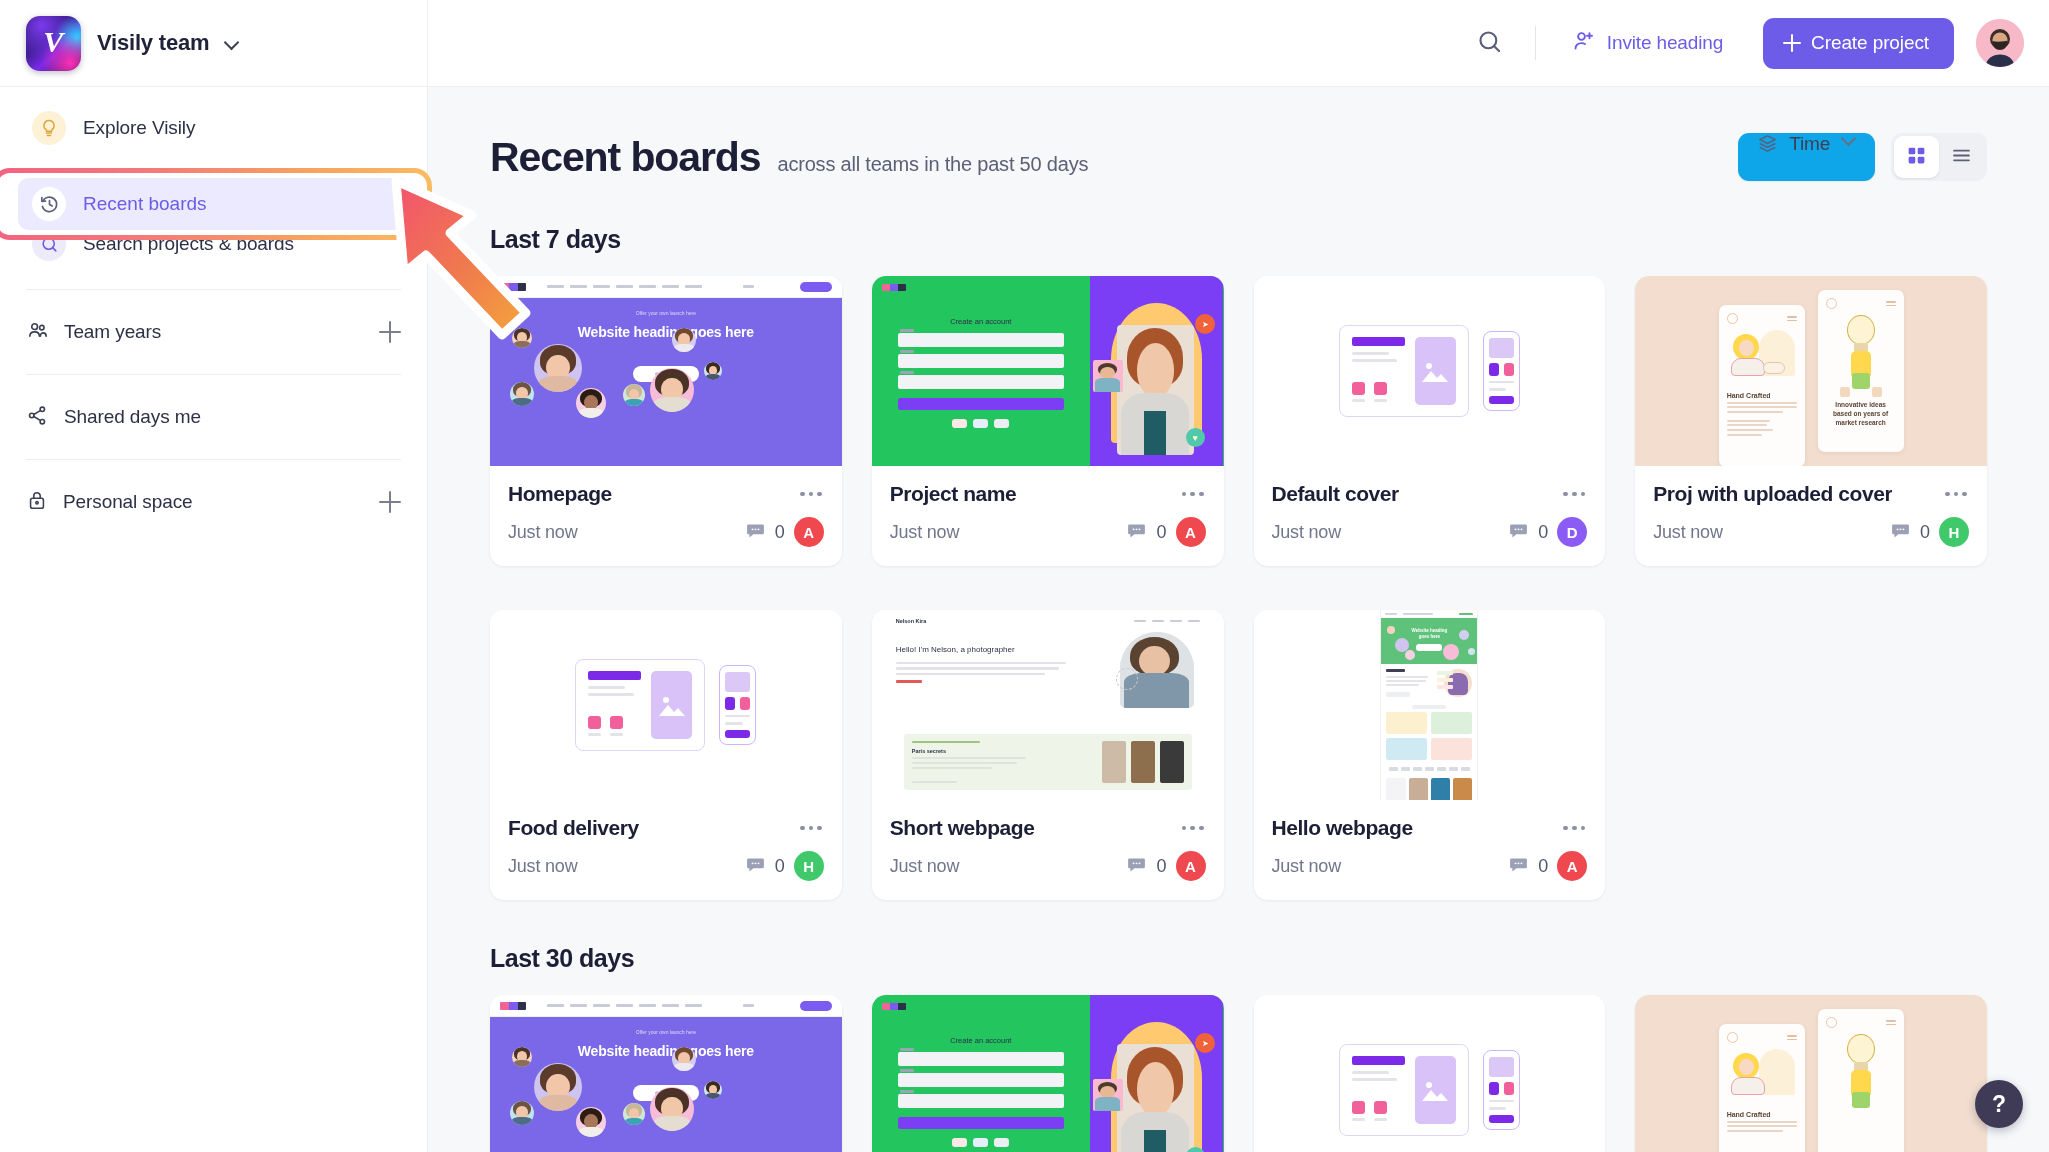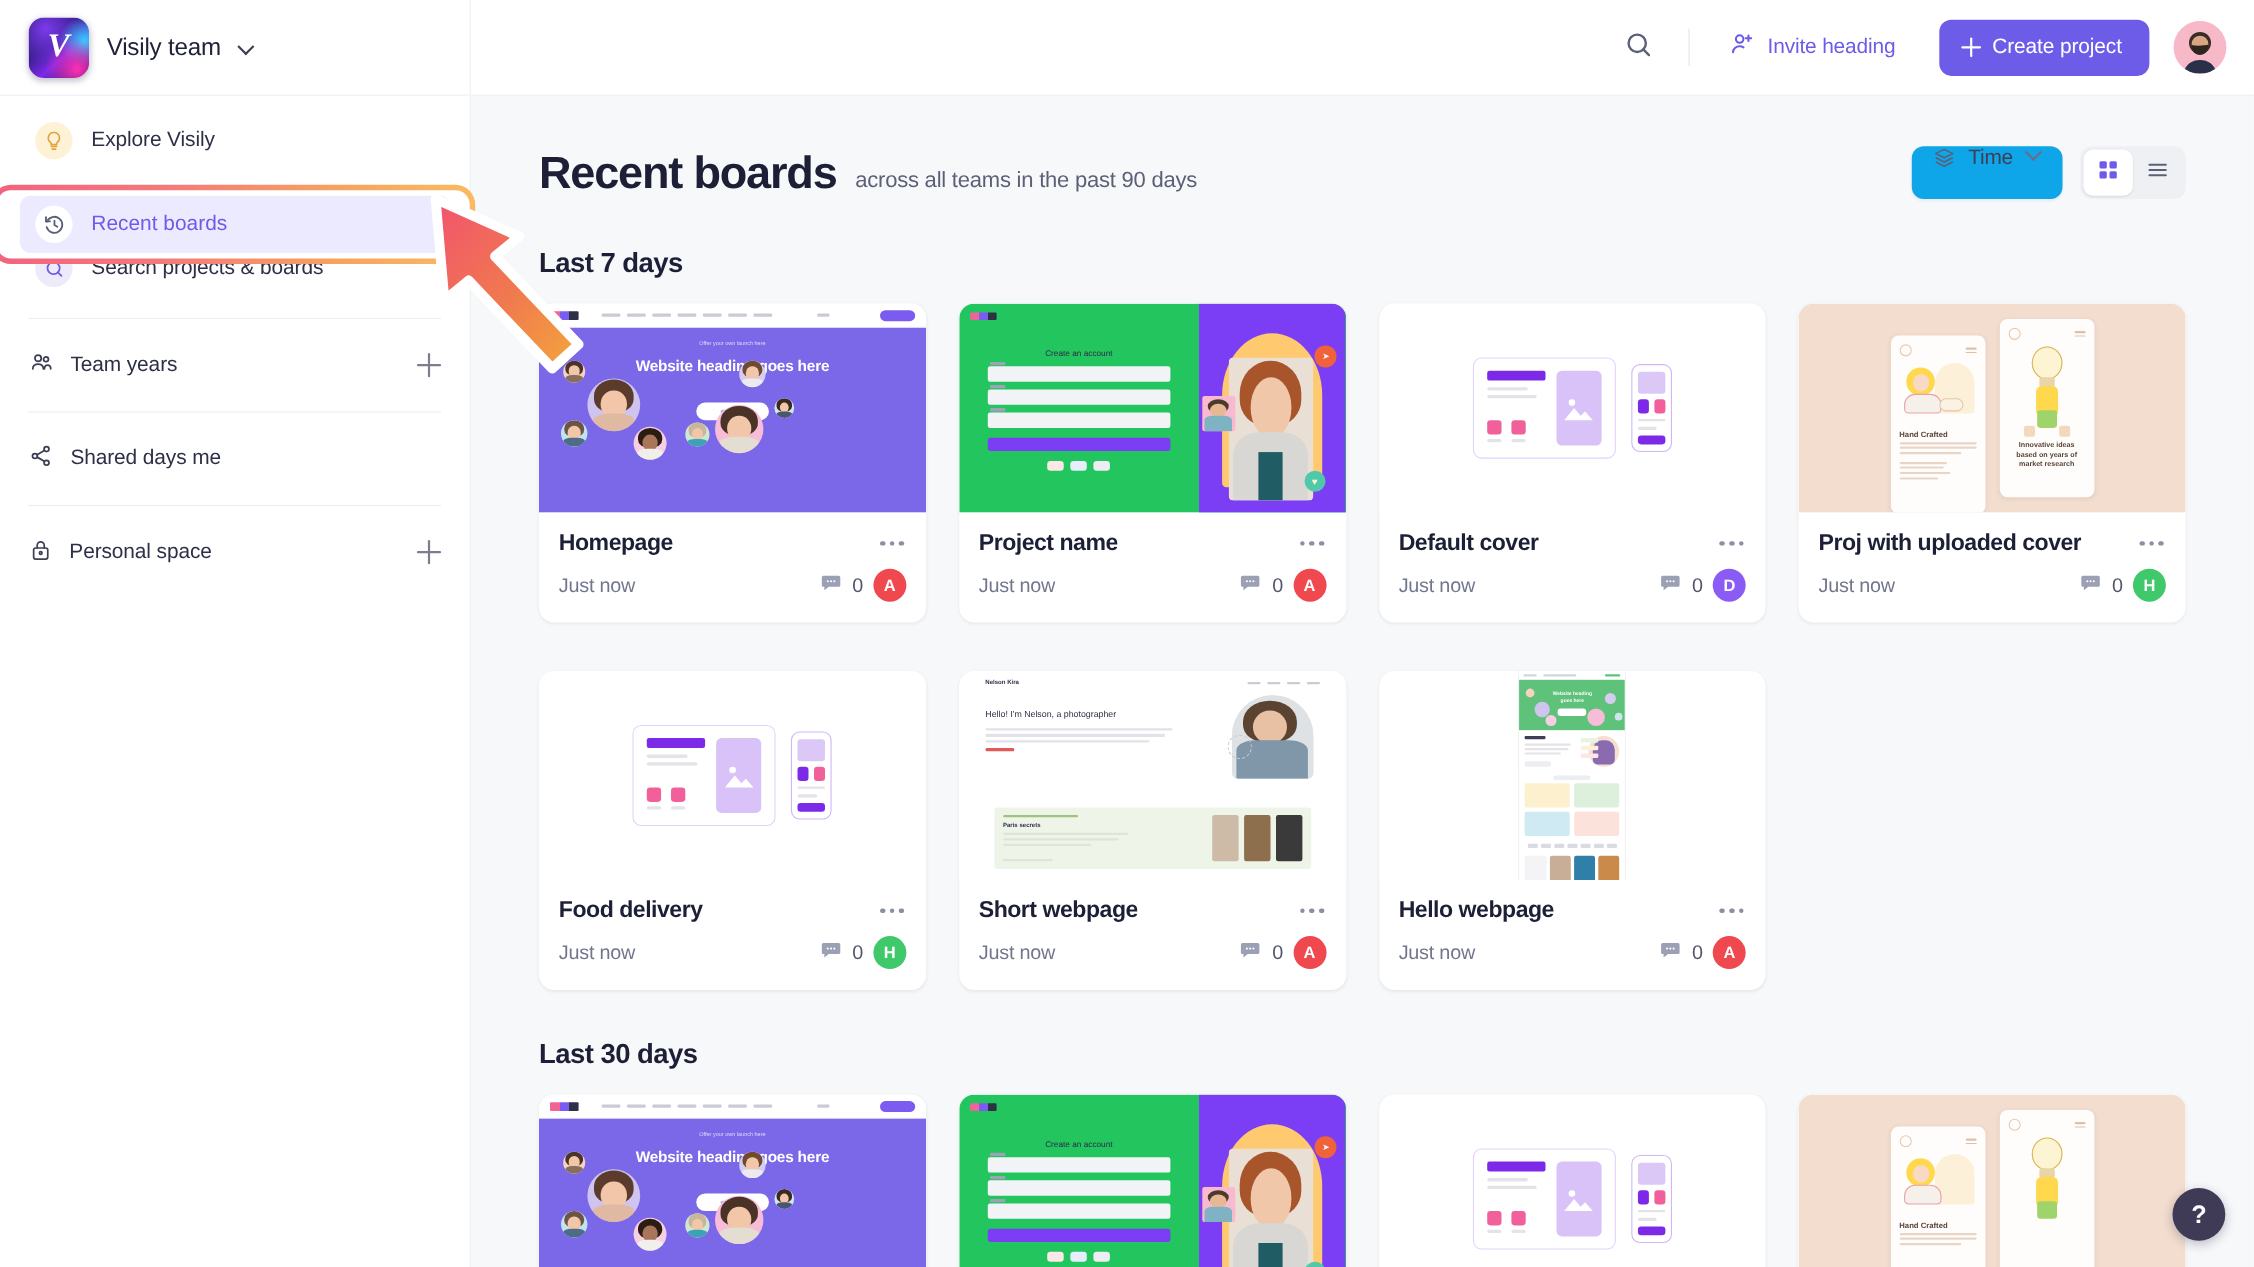--- a/index.html
+++ b/index.html
@@ -34,21 +34,21 @@
     box-shadow: 0 2px 6px rgba(30,20,70,.28);
   }
   .team-logo .v {
     position: absolute; left: 0; right: 0; top: 50%;
     transform: translateY(-52%);
     text-align: center; color: #fff;
     font-size: 30px; font-weight: 700; font-style: italic;
     font-family: "Liberation Serif", serif; letter-spacing: .5px;
   }
   .team-name {
-    font-size: 22px; font-weight: 400; color: #20223a; letter-spacing: -.2px;
+    font-size: 22px; font-weight: 700; color: #20223a; letter-spacing: -.2px;
   }
   .chev { width: 14px; height: 14px; display: inline-block; position: relative; }
   .chev::after {
     content: ""; position: absolute; left: 1px; top: 1px;
     width: 9px; height: 9px;
     border-right: 2.2px solid #3d4055; border-bottom: 2.2px solid #3d4055;
     transform: rotate(45deg);
   }
   .sb-nav { padding: 18px 18px 0 18px; }
   .nav-item {
@@ -527,21 +527,21 @@
           <path d="M9 48c1.6-8.4 7.6-12.4 15-12.4S37.4 39.6 39 48z" fill="#2a2f4a"></path>
         </svg>
       </div>
     </header>
 
     <section class="content">
       <div class="content-inner">
 
         <div class="title-row">
           <h1 class="page-title">Recent boards</h1>
-          <div class="page-sub">across all teams in the past 90 days</div>
+          <div class="page-sub">across all teams in the past 50 days</div>
           <div class="title-actions">
             <div class="pill">
               <span>
                 <svg width="21" height="21" viewBox="0 0 24 24" fill="none" stroke="#5b5f77" stroke-width="1.7" stroke-linejoin="round">
                   <path d="M12 3.2 3.2 7.6 12 12l8.8-4.4z"></path>
                     <path d="M3.2 12 12 16.4 20.8 12"></path>
                     <path d="M3.2 16.4 12 20.8l8.8-4.4"></path>
                 </svg>
               </span>
               <span>Time</span>

